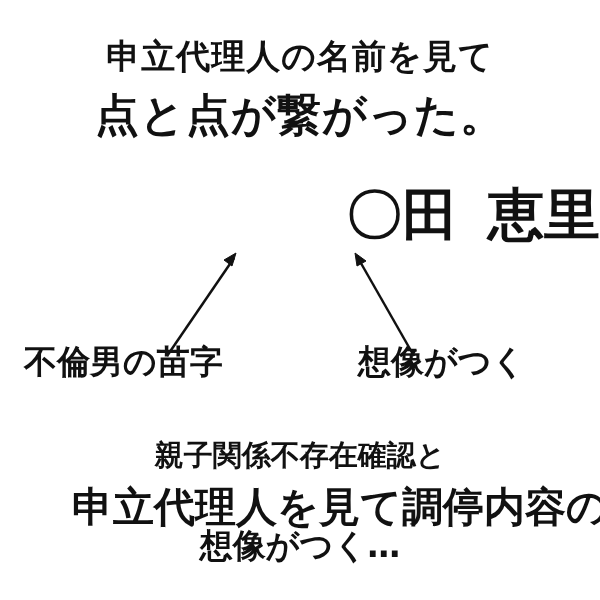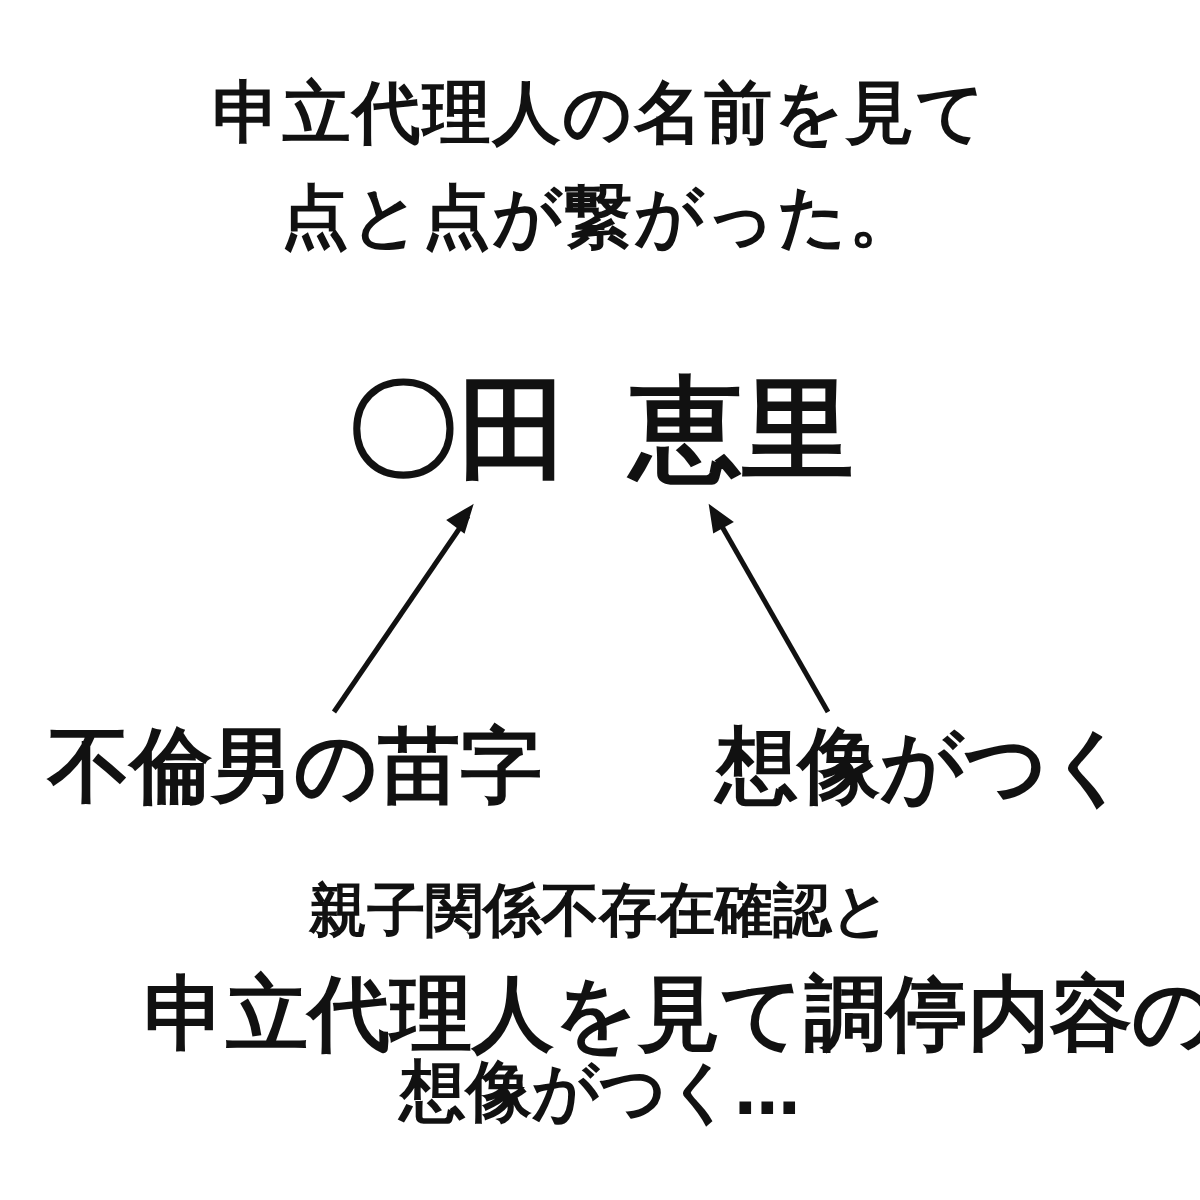--- a/index.html
+++ b/index.html
@@ -1,23 +1,23 @@
 <!DOCTYPE html>
 <html><head>
 <meta charset="utf-8">
 <style>
   html, body { margin:0; padding:0; background:#ffffff; }
   body { width:600px; height:600px; position:relative; overflow:hidden;
          font-family: "DejaVu Sans", sans-serif; color:#111111; font-weight:bold; }
   .line { position:absolute; left:0; width:600px; text-align:center; white-space:nowrap; }
   #t1 { top:34px; font-size:34px; letter-spacing:1px; }
-  #t2 { top:86px; font-size:34px; letter-spacing:1px; }
-  #name { position:absolute; top:178px; left:0; width:600px; text-align:center; font-size:56px; white-space:nowrap; }
+  #t2 { top:86px; font-size:44px; letter-spacing:1px; }
+  #name { position:absolute; top:178px; left:0; width:600px; text-align:right; font-size:56px; white-space:nowrap; }
   #name span.gap { display:inline-block; width:30px; }
-  .label { position:absolute; top:356px; font-size:41px; white-space:nowrap; }
+  .label { position:absolute; top:340px; font-size:33px; white-space:nowrap; }
   #lbl-left { left:24px; }
   #lbl-right { left:358px; }
   #b1 { top:436px; font-size:29px; }
   #b2 { top:480px; font-size:41px;margin-left:40px; }
   #b3 { top:524px; font-size:33px; }
   svg.arrows { position:absolute; left:0; top:0; width:600px; height:600px; }
 </style>
 </head>
 <body>
 

